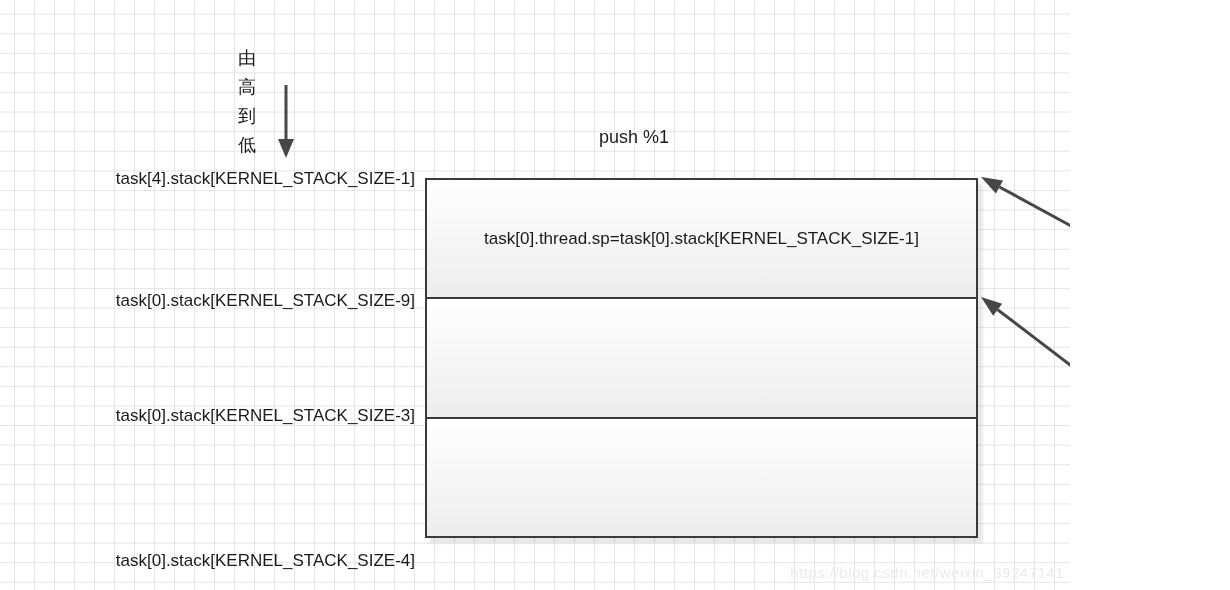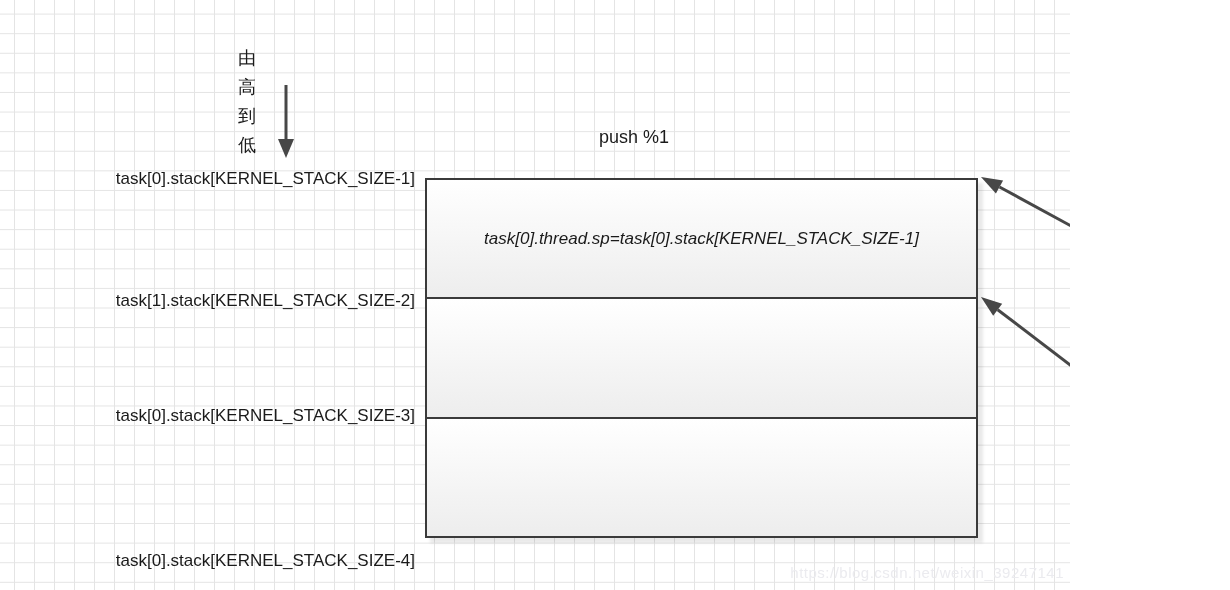--- a/index.html
+++ b/index.html
@@ -78,21 +78,20 @@
   }
   .stack-cell {
     flex: 1 1 0;
     display: flex;
     align-items: center;
     justify-content: center;
     background: linear-gradient(#ffffff, #ededed);
     border-bottom: 2px solid #3a3a3a;
     font-size: 17px;
     text-align: center;
-    font-style: italic;
   }
   .stack-cell:last-child { border-bottom: none; }
   .reg-label {
     position: absolute;
     font-size: 18px;
     white-space: nowrap;
   }
   .reg-label.ebp { left: 1139px; top: 251px; }
   .reg-label.esp { left: 1136px; top: 409px; text-align: center; }
   .watermark {
@@ -121,22 +120,22 @@
     <g>
       <line x1="1128" y1="257" x2="999.5" y2="187"></line>
       <polygon points="981,177 1003.1,180.4 995.9,193.6"></polygon>
     </g>
     <g>
       <line x1="1128" y1="409" x2="997.7" y2="309.7"></line>
       <polygon points="981,297 1002.2,303.8 993.2,315.7"></polygon>
     </g>
   </svg>
 
-  <div class="stack-label l0">task[0].stack[KERNEL_STACK_SIZE-1]</div>
-  <div class="stack-label l1">task[1].stack[KERNEL_STACK_SIZE-2]</div>
+  <div class="stack-label l0">task[4].stack[KERNEL_STACK_SIZE-1]</div>
+  <div class="stack-label l1">task[0].stack[KERNEL_STACK_SIZE-9]</div>
   <div class="stack-label l2">task[0].stack[KERNEL_STACK_SIZE-3]</div>
   <div class="stack-label l3">task[0].stack[KERNEL_STACK_SIZE-4]</div>
 
   <div class="push-label">push %1</div>
 
   <div class="stack-box">
     <div class="stack-cell">
       <span>task[0].thread.sp=task[0].stack[KERNEL_STACK_SIZE-1]</span>
     </div>
     <div class="stack-cell">

